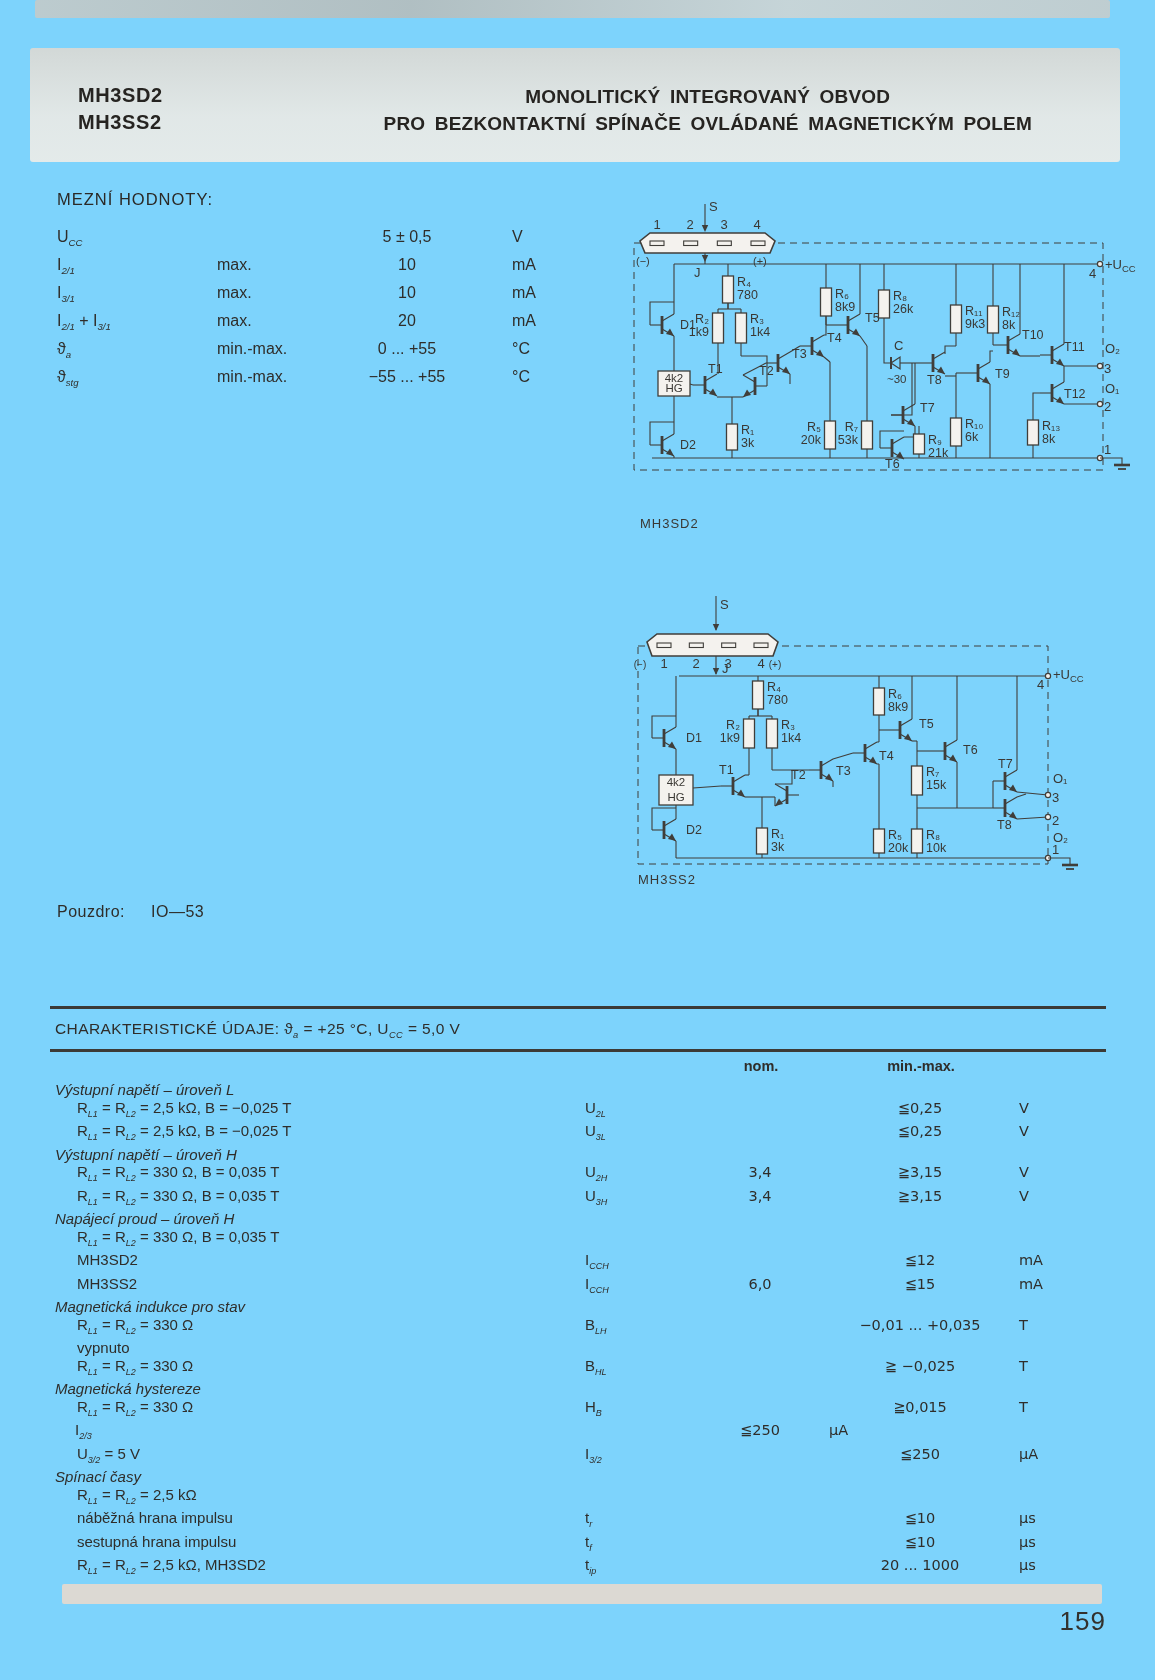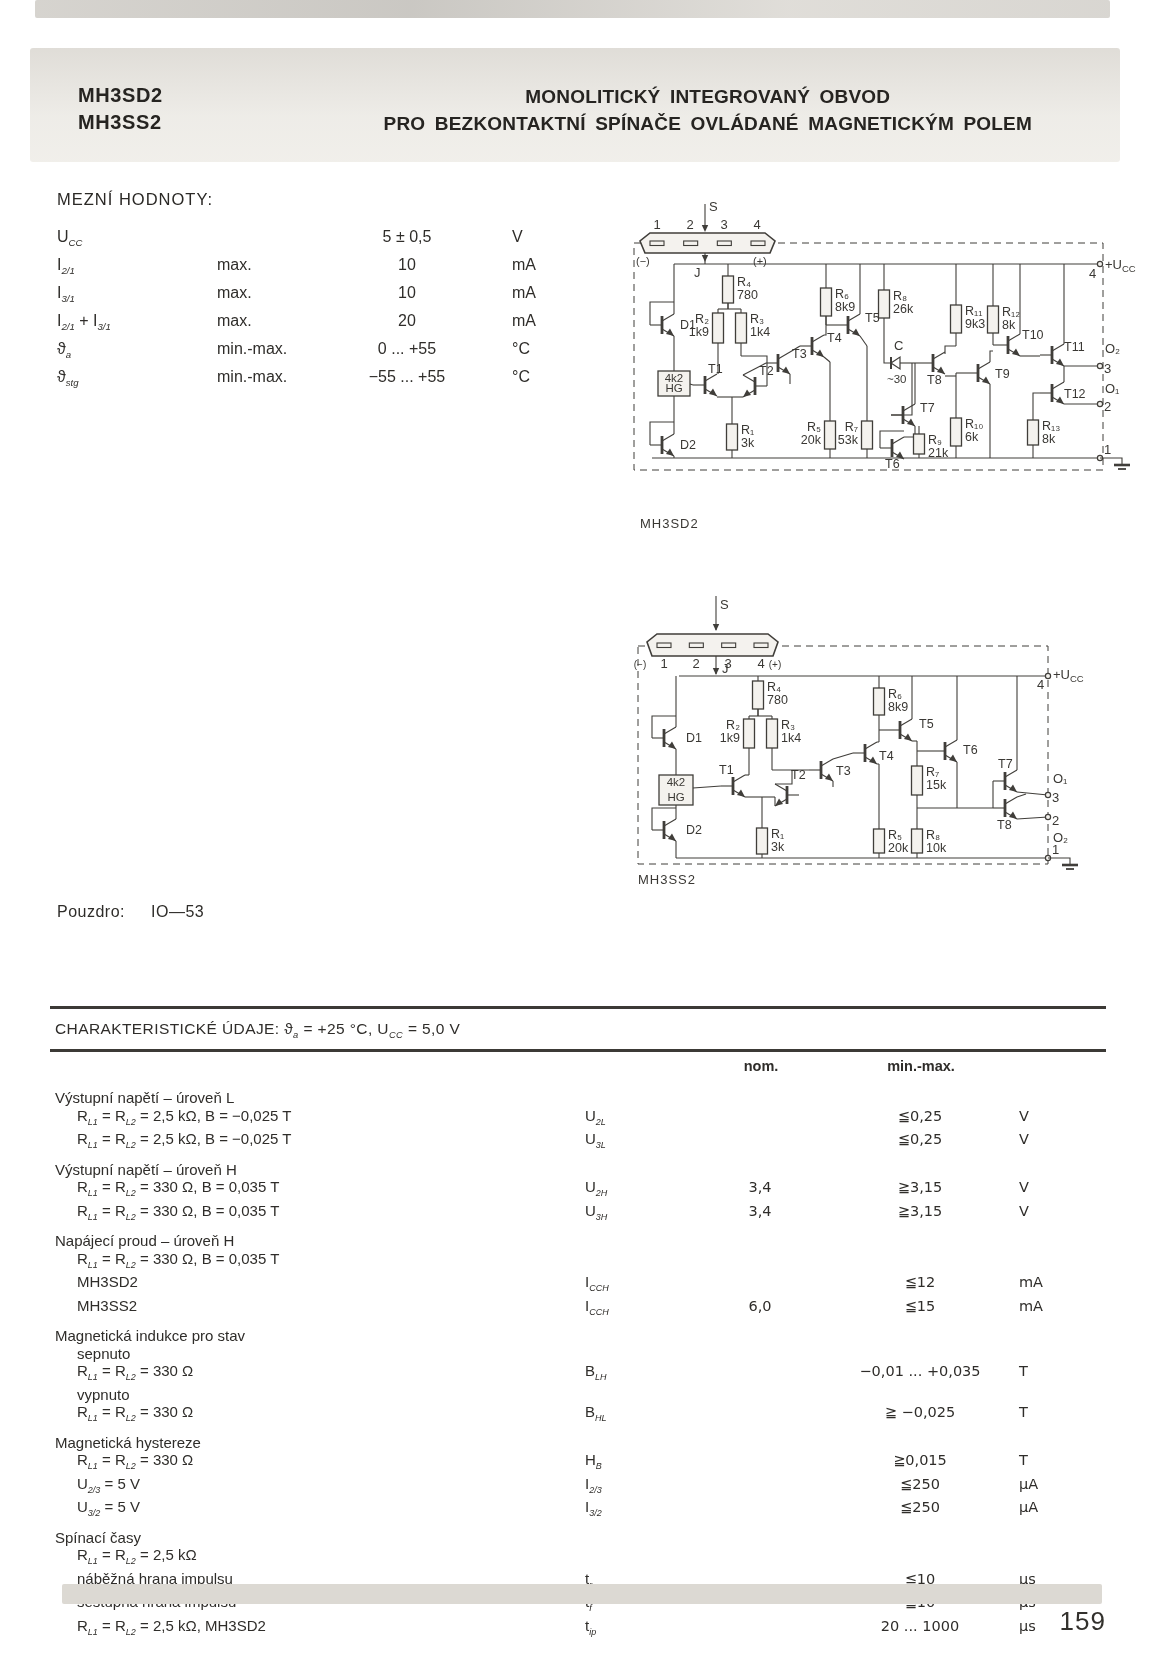--- a/index.html
+++ b/index.html
@@ -1,16 +1,16 @@
 <!DOCTYPE html>
 <html><head>
 <meta charset="utf-8">
 <style>
   html,body{margin:0;padding:0;background:#9b978f;}
-  #page{position:relative;width:1155px;height:1680px;background:#ffffff;overflow:hidden;
+  #page{position:relative;width:1155px;height:1680px;background:#7dd3fc;overflow:hidden;
         font-family:"Liberation Sans","DejaVu Sans",sans-serif;color:#2f2d2a;}
   .abs{position:absolute;}
   
   #scan-top{left:35px;top:0;width:1075px;height:18px;background:linear-gradient(90deg,#ccc9c3,#bdbab4 35%,#d8d5cf 70%,#cfccc6);opacity:.8;border-radius:2px;}
   #hdr-band{left:30px;top:48px;width:1090px;height:114px;background:linear-gradient(180deg,#dcd9d3,#eceae5 60%,#efede8);opacity:.9;border-radius:3px;}
   #bottom-bar{left:62px;top:1584px;width:1040px;height:20px;background:#dcd9d3;border-radius:2px;}
   
   #hdr-left{left:78px;top:82px;font-weight:bold;font-size:20px;letter-spacing:.6px;line-height:27px;color:#262421;}
   #hdr-right{right:123px;top:83px;text-align:center;font-weight:bold;font-size:19px;letter-spacing:.2px;word-spacing:4px;line-height:27px;color:#262421;}
   
@@ -27,21 +27,21 @@
   #pouzdro .val{margin-left:26px;}
   
   .rule{background:#3c3a36;}
   
   #char-head{left:55px;top:1020px;font-size:15.5px;letter-spacing:.4px;}
   .cgrid{display:grid;grid-template-columns:1fr 130px 130px 190px 90px;align-items:baseline;}
   #char-cols{left:56px;top:1058px;width:1050px;font-weight:bold;font-size:14.5px;}
   #char-cols span{text-align:center;}
   #char-rows{left:55px;top:1082px;width:1050px;font-size:15px;}
   .crow{line-height:16.5px;margin-bottom:1px;}
-  .crow.grp{margin-top:8px;}
+  .crow.grp{margin-top:0;font-style:italic;}
   .ctxt.ind{padding-left:22px;}
   .crow.grp .ctxt, .crow.cnd .ctxt{grid-column:1 / -1;}
   .csym{padding-left:20px;}
   .cnom,.cmm{text-align:center;font-family:"DejaVu Sans","Liberation Sans",sans-serif;font-size:14.5px;}
   .cunit{padding-left:4px;font-family:"DejaVu Sans","Liberation Sans",sans-serif;font-size:14.5px;}
   #page-num{left:986px;top:1606px;width:120px;text-align:right;font-size:26px;letter-spacing:1px;color:#33312d;}
 </style>
 </head>
 <body>
 
@@ -565,23 +565,20 @@
       <div class="crow cgrid">
         <span class="ctxt ind">MH3SS2</span>
         <span class="csym">I<sub>CCH</sub></span>
         <span class="cnom">6,0</span>
         <span class="cmm">≦15</span>
         <span class="cunit">mA</span>
       </div>
       <div class="crow cgrid grp">
         <span class="ctxt">Magnetická indukce pro stav</span>
       </div>
-      <div class="crow cgrid cnd">
-        <span class="ctxt ind">sepnuto</span>
-      </div>
       <div class="crow cgrid">
         <span class="ctxt ind">R<sub>L1</sub> = R<sub>L2</sub> = 330 Ω</span>
         <span class="csym">B<sub>LH</sub></span>
         <span class="cnom"></span>
         <span class="cmm">−0,01 ... +0,035</span>
         <span class="cunit">T</span>
       </div>
       <div class="crow cgrid cnd">
         <span class="ctxt ind">vypnuto</span>
       </div>
@@ -596,21 +593,20 @@
         <span class="ctxt">Magnetická hystereze</span>
       </div>
       <div class="crow cgrid">
         <span class="ctxt ind">R<sub>L1</sub> = R<sub>L2</sub> = 330 Ω</span>
         <span class="csym">H<sub>B</sub></span>
         <span class="cnom"></span>
         <span class="cmm">≧0,015</span>
         <span class="cunit">T</span>
       </div>
       <div class="crow cgrid">
-        <span class="ctxt ind">U<sub>2/3</sub> = 5 V</span>
         <span class="csym">I<sub>2/3</sub></span>
         <span class="cnom"></span>
         <span class="cmm">≦250</span>
         <span class="cunit">μA</span>
       </div>
       <div class="crow cgrid">
         <span class="ctxt ind">U<sub>3/2</sub> = 5 V</span>
         <span class="csym">I<sub>3/2</sub></span>
         <span class="cnom"></span>
         <span class="cmm">≦250</span>

